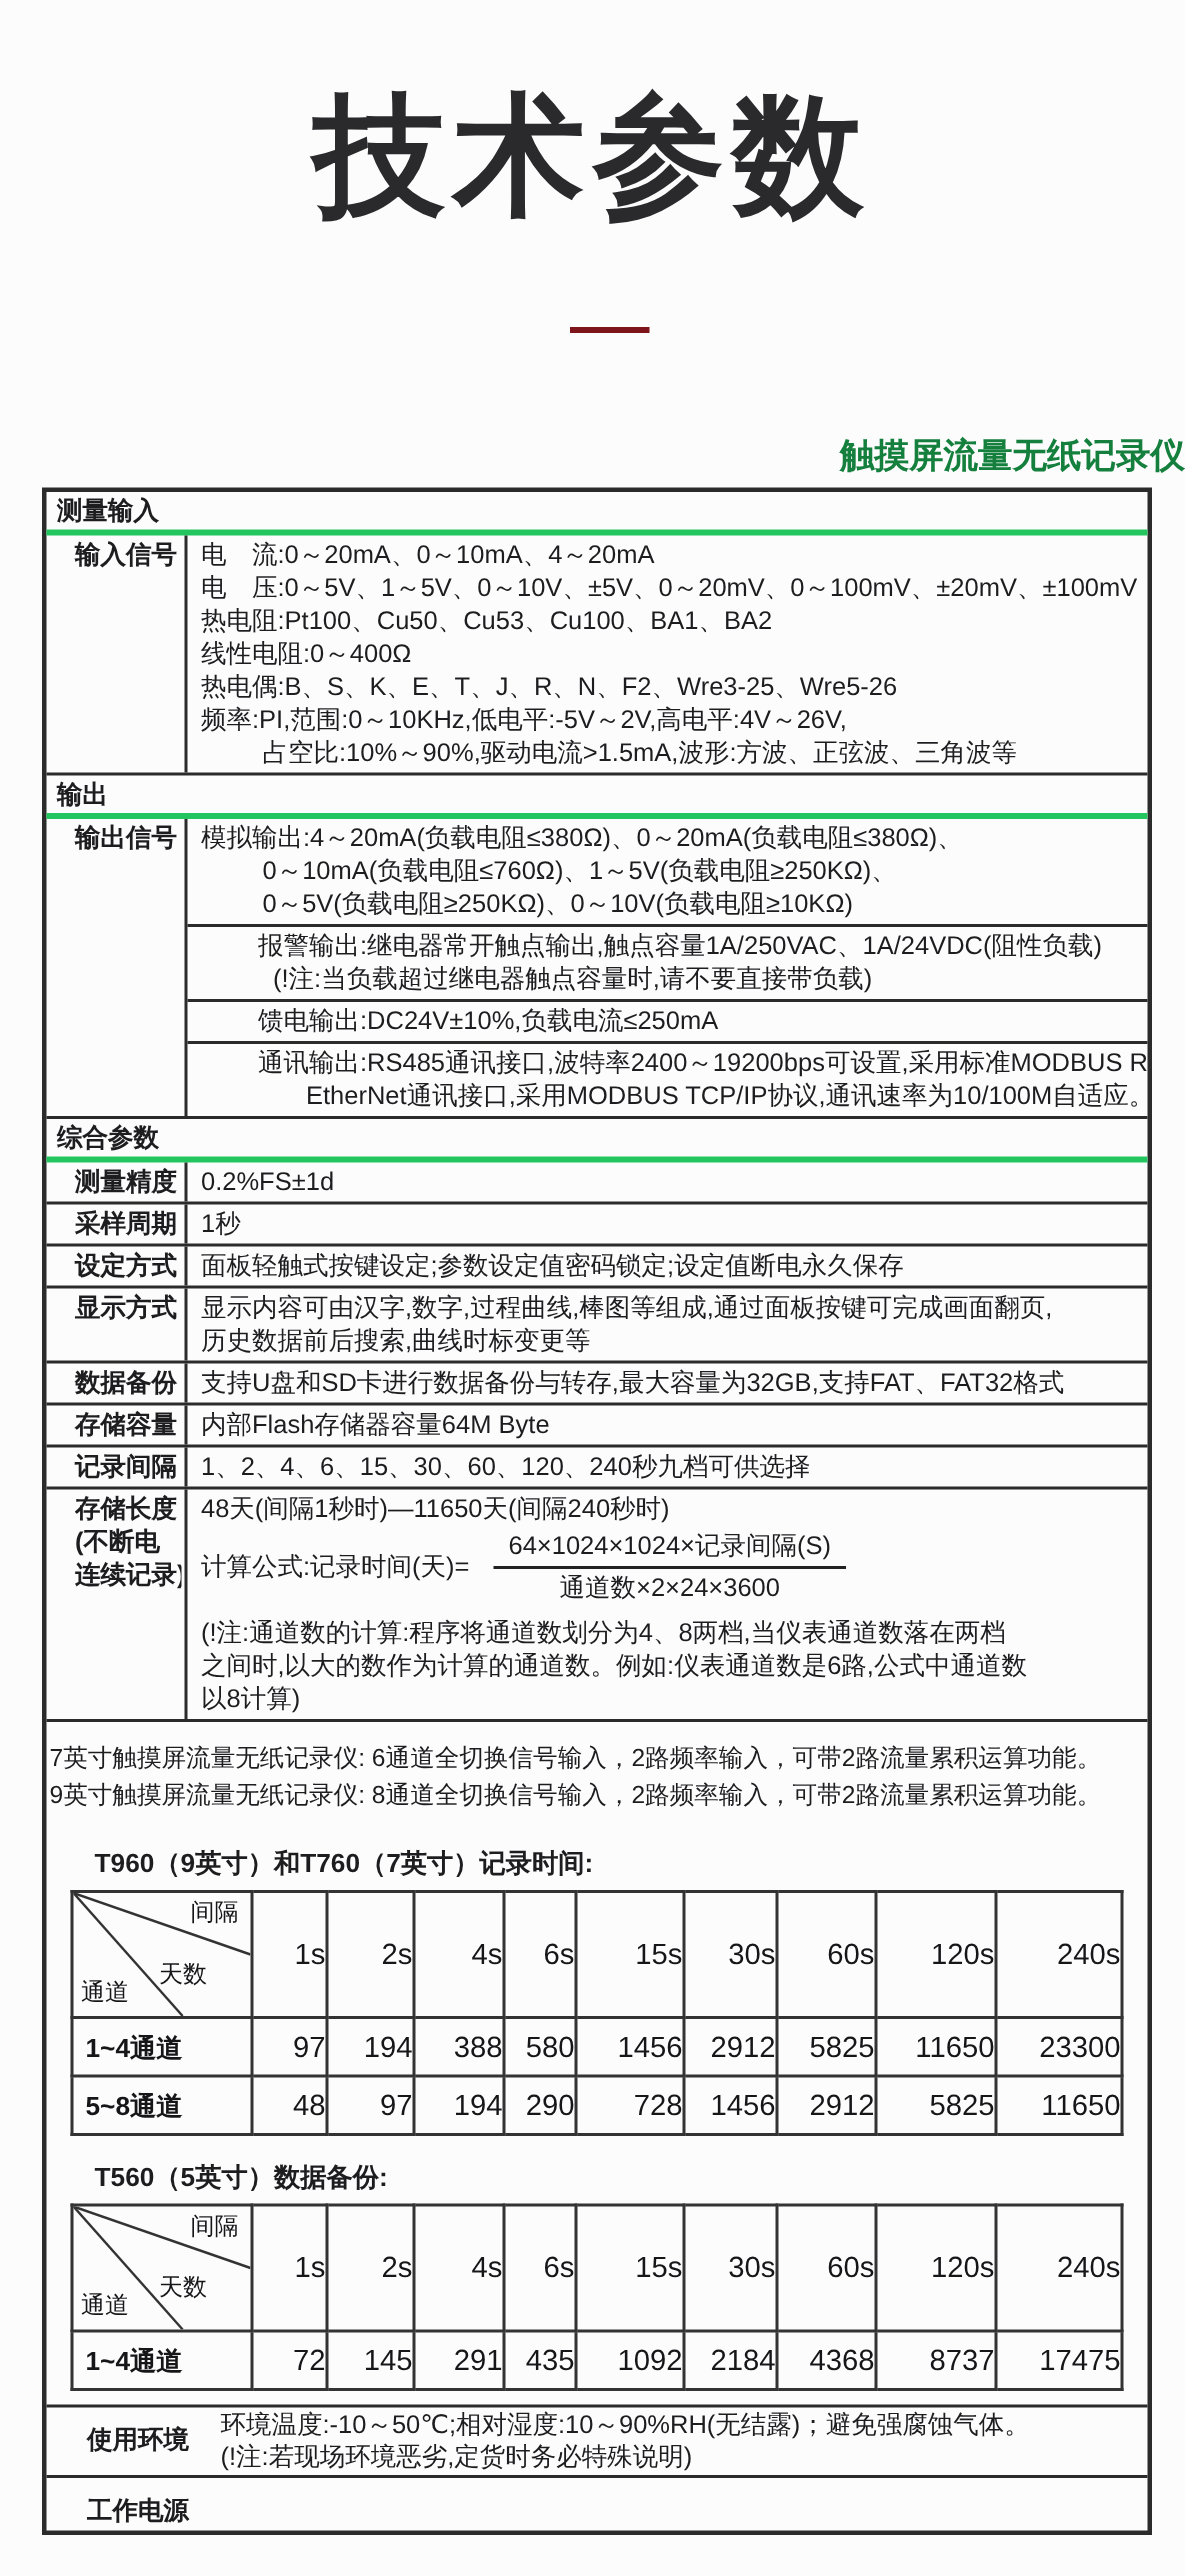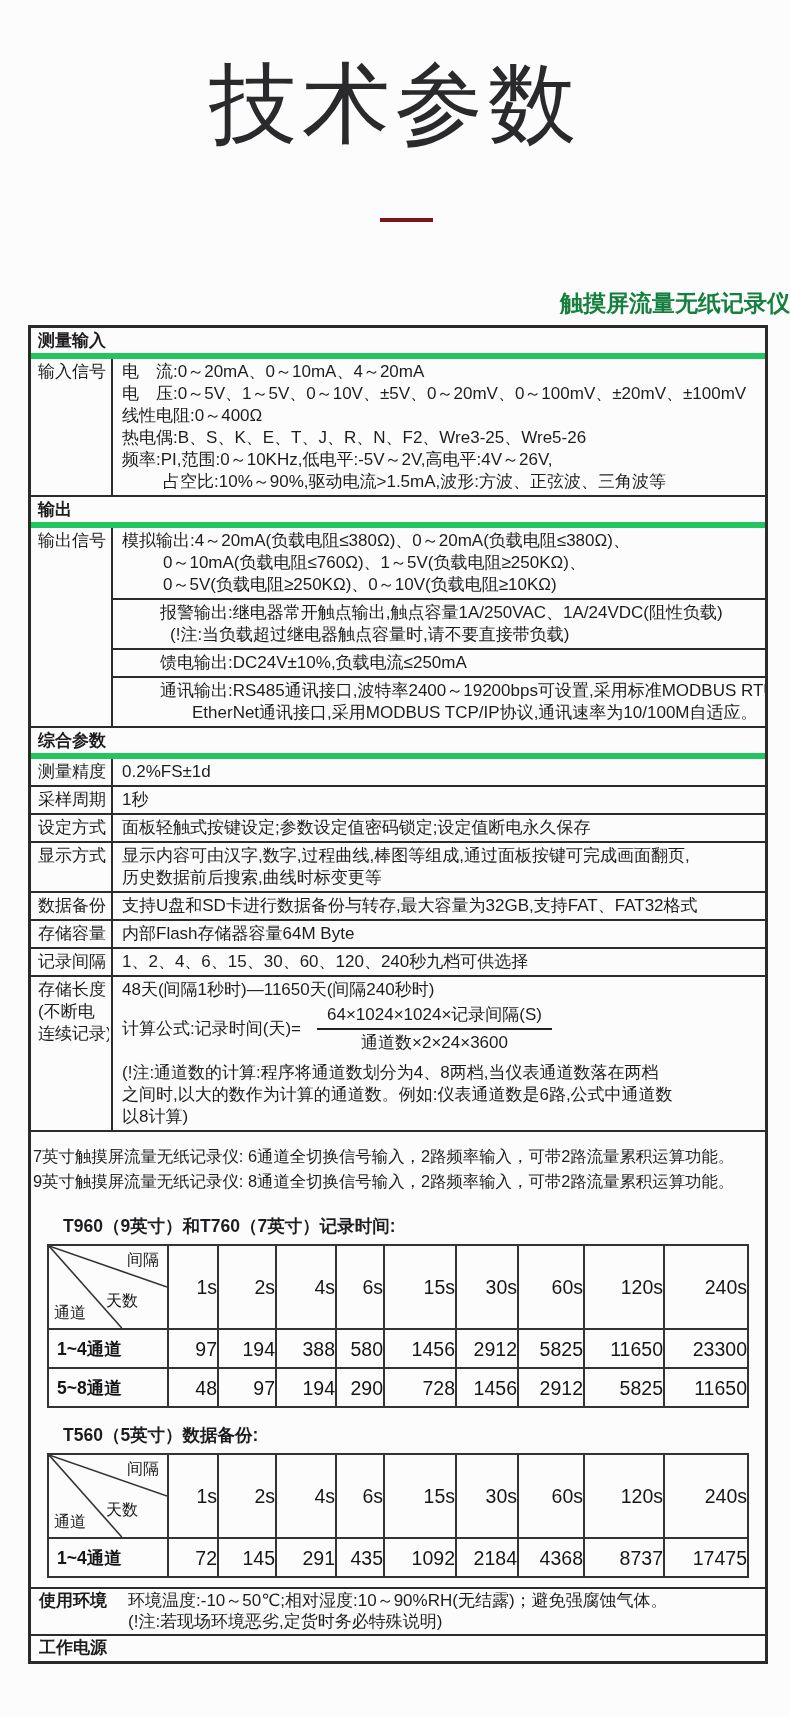--- a/index.html
+++ b/index.html
@@ -3,31 +3,31 @@
 <meta charset="utf-8">
 <style>
   html,body{margin:0;padding:0;}
   body{
     width:790px;height:1717px;position:relative;
     background:#fdfcfd;color:#1d1d1f;
     font-family:"Liberation Sans","DejaVu Sans",sans-serif;
     overflow:hidden;
   }
   .title{position:absolute;top:52px;left:0;width:100%;text-align:center;
-    font-size:88px;line-height:104px;font-weight:400;color:#2a2a2d;letter-spacing:5px;}
+    font-size:88px;line-height:104px;font-weight:700;color:#2a2a2d;letter-spacing:5px;}
   .dash{position:absolute;left:380px;top:218px;width:53px;height:4px;background:#7d151a;}
   .subtitle{position:absolute;top:288px;left:0;width:100%;text-align:right;
     font-size:23px;font-weight:700;color:#15803d;}
 
   .spec{position:absolute;left:28px;top:325px;width:740px;box-sizing:border-box;
     border:3px solid #2b2b2c;font-size:17px;line-height:22px;}
-  .sec{padding:2px 6px 1px 7px;border-bottom:6px solid #22c55e;font-weight:600;font-family:Liberation Serif, serif;}
+  .sec{padding:2px 6px 1px 7px;border-bottom:4px solid #22c55e;font-weight:600;font-family:Liberation Serif, serif;}
   .row{display:flex;border-bottom:2px solid #2b2b2c;}
   .lbl{width:82px;flex:none;box-sizing:border-box;border-right:2px solid #2b2b2c;
-    padding:2px 2px 2px 7px;font-weight:400;}
+    padding:2px 2px 2px 7px;font-weight:700;margin-left:12px;}
   .val{flex:1;min-width:0;padding:2px 0 2px 9px;}
   .val-subs{padding:0;}
   .sub{padding:2px 0 2px 9px;}
   .sub + .sub{border-top:2px solid #2b2b2c;padding-left:47px;}
   .ln{white-space:nowrap;overflow:hidden;}
   .ind41{padding-left:41px;}
   .ind32{padding-left:32px;}
   .ind10{padding-left:10px;}
 
   .formula{display:flex;align-items:center;margin:3px 0 8px 0;}
@@ -48,39 +48,40 @@
   .rec .lcell{text-align:left;padding-left:8px;font-size:17.5px;font-weight:600;}
   .diag{position:relative;padding:0;}
   .diag svg{position:absolute;left:0;top:0;width:100%;height:100%;display:block;}
   .dlab{position:absolute;font-size:16px;font-weight:500;line-height:18px;}
   .d-int{top:5px;right:8px;}
   .d-day{top:46px;left:57px;}
   .d-ch{bottom:6px;left:5px;margin-top:36px;}
 
   .row-flat{display:flex;line-height:20.5px;}
   .row-flat.bb{border-bottom:2px solid #2b2b2c;}
-  .flbl{width:97px;flex:none;box-sizing:border-box;padding:2px 0 2px 8px;font-weight:600;}
+  .flbl{width:97px;flex:none;box-sizing:border-box;padding:12px 0 2px 8px;font-weight:600;margin-left:19px;}
   .fval{flex:1;min-width:0;padding:2px 0 2px 0;}
 </style>
 </head>
 <body>
 
 <div class="title">技术参数</div>
 <div class="dash"></div>
 <div class="subtitle">触摸屏流量无纸记录仪</div>
 
 <div class="spec">
 
   <div class="sec">测量输入</div>
 
   <div class="row">
     <div class="lbl">输入信号</div>
     <div class="val">
       <div class="ln">电　流:0～20mA、0～10mA、4～20mA</div>
       <div class="ln">电　压:0～5V、1～5V、0～10V、±5V、0～20mV、0～100mV、±20mV、±100mV</div>
+      <div class="ln">热电阻:Pt100、Cu50、Cu53、Cu100、BA1、BA2</div>
       <div class="ln">线性电阻:0～400Ω</div>
       <div class="ln">热电偶:B、S、K、E、T、J、R、N、F2、Wre3-25、Wre5-26</div>
       <div class="ln">频率:PI,范围:0～10KHz,低电平:-5V～2V,高电平:4V～26V,</div>
       <div class="ln ind41">占空比:10%～90%,驱动电流&gt;1.5mA,波形:方波、正弦波、三角波等</div>
     </div>
   </div>
 
   <div class="sec">输出</div>
 
   <div class="row">

